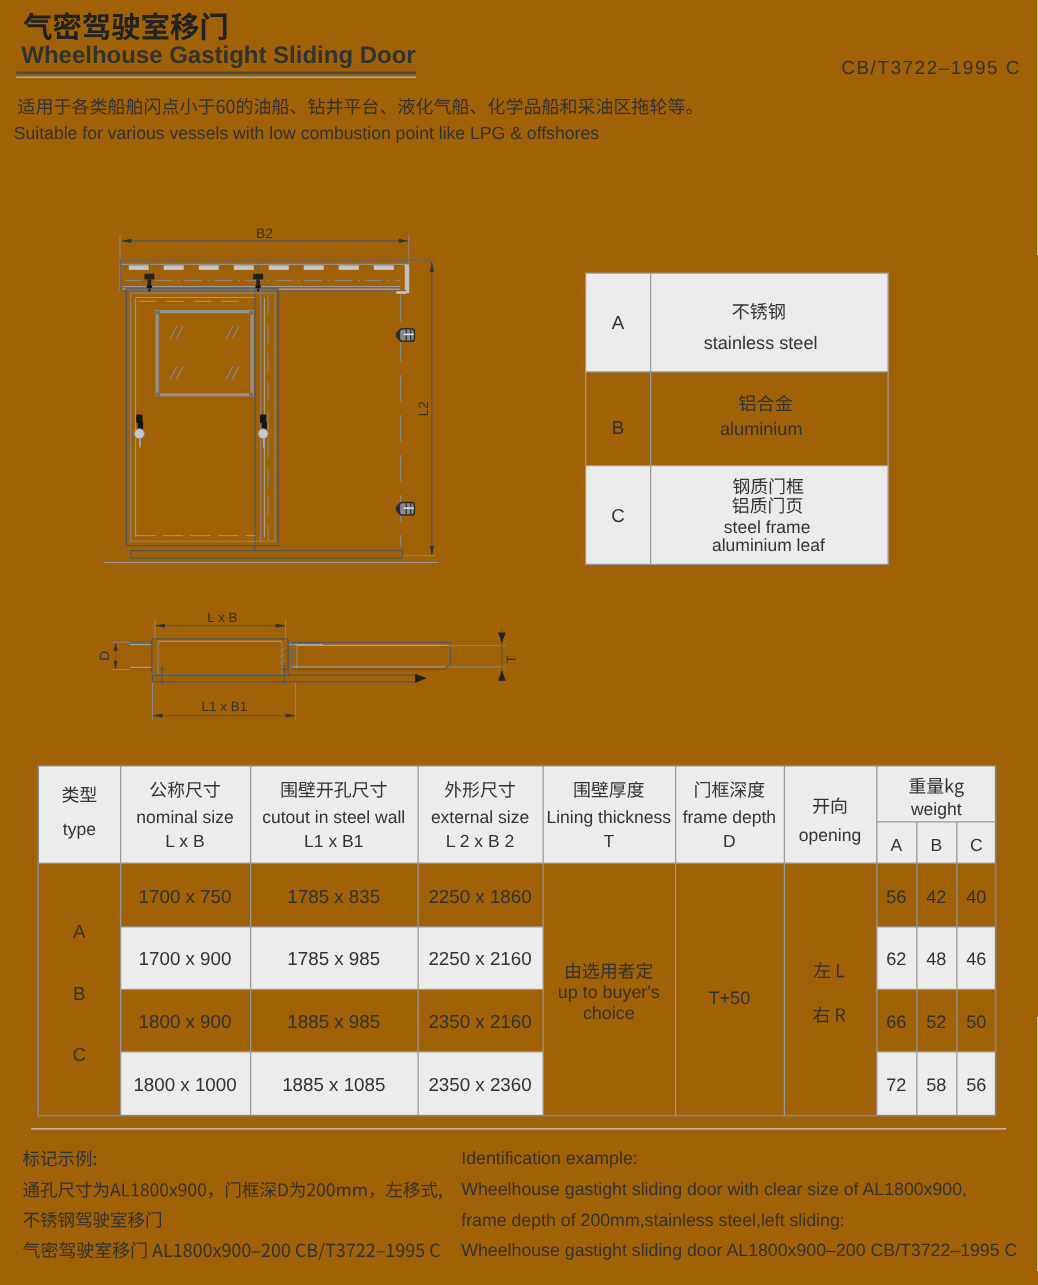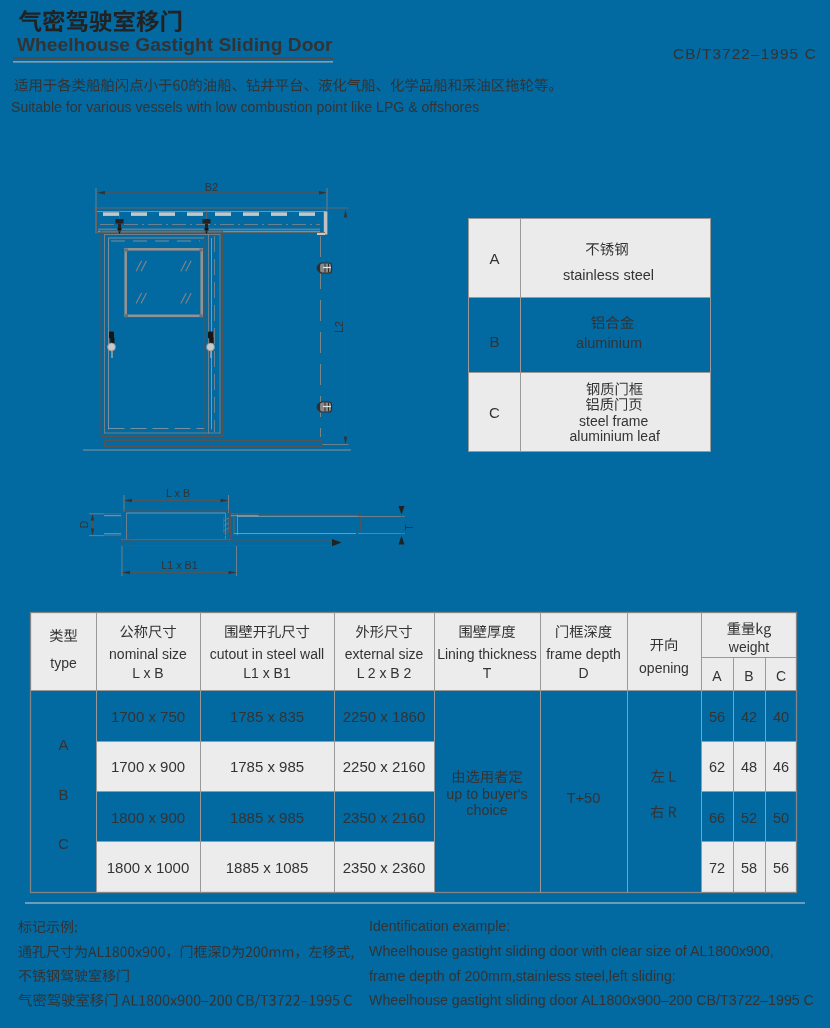--- a/index.html
+++ b/index.html
@@ -1,15 +1,15 @@
 <!DOCTYPE html>
 <html><head><meta charset="utf-8"><title>Wheelhouse Gastight Sliding Door</title>
 <style>
 html,body{margin:0;padding:0;background:#fff;}
-#page{position:relative;width:830px;height:1028px;background:#0369a1;overflow:hidden;}
+#page{position:relative;width:830px;height:1028px;background:#a16207;overflow:hidden;}
 text{font-family:"Liberation Sans",sans-serif;fill:#333;}
 </style></head><body>
 <div id="page">
 <svg width="830" height="1028" viewBox="0 0 830 1028">
 
 <path d="M24.6 15.8V18.1H38.4V15.8ZM24.1 10C23 13.3 21.1 16.4 18.7 18.3C19.4 18.7 20.7 19.6 21.2 20C22.7 18.7 24 16.8 25.2 14.7H40.4V12.4H26.3C26.5 11.8 26.7 11.3 26.9 10.7ZM22 19.4V21.8H34.1C34.4 27.5 35.3 32 38.8 32C40.6 32 41.2 30.8 41.4 27.9C40.8 27.5 40 26.8 39.5 26.1C39.5 28 39.3 29.2 39 29.2C37.5 29.2 37 24.6 36.9 19.4Z M45.9 16.8C45.3 18.2 44.2 19.8 42.9 20.8L45.2 22.1C46.5 21 47.5 19.3 48.2 17.9ZM58.9 18.3C60.3 19.6 61.9 21.5 62.6 22.7L64.8 21.2C64 19.9 62.3 18.2 60.9 17ZM57.7 14.8C56.2 16.8 53.9 18.4 51.3 19.8V16.7H48.8V20.6V20.9C46.8 21.7 44.8 22.4 42.7 22.9C43.2 23.4 43.9 24.6 44.3 25.2C46.1 24.6 48 24 49.8 23.2C50.4 23.5 51.3 23.6 52.6 23.6C53.2 23.6 56.3 23.6 57 23.6C59.3 23.6 60 22.9 60.4 20.1C59.7 19.9 58.6 19.6 58.1 19.2C58 21.1 57.8 21.4 56.8 21.4H53.4C56 19.9 58.3 18.1 60.1 16ZM51.8 10.2C52 10.7 52.2 11.2 52.3 11.8H43.6V16.7H46.4V14.3H50.9L49.8 15.6C51.3 16.2 53 17.1 53.9 17.9L55.3 16.1C54.6 15.5 53.2 14.8 51.9 14.3H61V16.7H63.9V11.8H55.3C55.1 11.1 54.8 10.3 54.5 9.7ZM45.5 25.3V31.2H59.3V32H62.1V24.9H59.3V28.6H55.1V24.1H52.3V28.6H48.3V25.3Z M81 13.3H84.2V16H81ZM78.5 11.3V18H86.8V11.3ZM67.2 27.3V29.5H82.3V27.3ZM70.4 10.1C70.3 10.7 70.3 11.3 70.2 11.9H66.9V14H69.7C69.1 15.4 68.1 16.5 66.1 17.2C66.6 17.7 67.3 18.6 67.5 19.2C70.4 18 71.7 16.3 72.4 14H74.8C74.6 15.3 74.5 15.9 74.3 16.1C74.1 16.3 73.9 16.3 73.6 16.3C73.3 16.3 72.6 16.3 71.9 16.2C72.2 16.8 72.5 17.7 72.5 18.3C73.5 18.3 74.4 18.3 74.9 18.3C75.5 18.2 76 18.1 76.5 17.6C77 17 77.2 15.7 77.5 12.8C77.5 12.5 77.5 11.9 77.5 11.9H72.8C72.9 11.3 72.9 10.7 73 10.1ZM69.4 19V21.5H81.1L80.5 24.3H73.3L73.8 22.2L70.9 21.9C70.7 23.4 70.2 25.2 69.9 26.4H84.5C84.3 28.4 84 29.3 83.7 29.6C83.5 29.8 83.3 29.8 82.9 29.8C82.5 29.8 81.7 29.8 80.8 29.7C81.1 30.3 81.4 31.3 81.4 32C82.6 32 83.6 32 84.3 31.9C85 31.9 85.6 31.7 86.1 31.2C86.7 30.5 87.1 28.9 87.4 25.3C87.5 25 87.5 24.3 87.5 24.3H83.4C83.8 22.7 84.2 20.9 84.4 19.1L82.2 18.9L81.8 19Z M102.2 16H104V19.7H102.2ZM106.6 16H108.5V19.7H106.6ZM91.1 14.8C90.9 17.5 90.6 21 90.3 23.1H96.6C96.4 24.9 96.3 26.2 96.1 27.2L95.9 25C93.6 25.5 91.2 25.9 89.6 26.2L90.1 28.7C91.9 28.3 94.1 27.8 96.1 27.3C95.9 28.6 95.7 29.3 95.4 29.6C95.1 29.8 94.9 29.9 94.6 29.9C94.2 29.9 93.4 29.9 92.5 29.8C92.9 30.4 93.2 31.4 93.2 32.1C94.3 32.1 95.2 32.1 95.8 32C96.5 32 97 31.8 97.5 31.2C97.7 30.9 97.9 30.6 98.1 30.1C98.7 30.6 99.4 31.6 99.7 32.2C101.7 31.4 103.1 30.3 104.1 29.1C105.8 30.4 107.9 31.4 110.2 32.1C110.6 31.4 111.3 30.3 111.9 29.7C109.5 29.2 107.3 28.2 105.5 26.9C106.1 25.4 106.4 23.7 106.6 22.1H111.1V13.6H106.6V10.2H104V13.6H99.7V22.1H103.9C103.9 23.1 103.8 24.1 103.5 25C102.8 24.3 102.3 23.5 101.8 22.7L99.6 23.5C100.3 24.9 101.2 26.2 102.3 27.3C101.4 28.4 100.1 29.4 98.1 30C98.5 28.7 98.8 26.3 99.2 22C99.2 21.7 99.2 20.9 99.2 20.9H97.6C97.9 18.3 98.2 14.3 98.4 11.2H90.4V13.6H95.7C95.5 16.1 95.3 18.9 95 20.9H92.9C93.1 19 93.3 16.8 93.4 15Z M115.9 24.5V27H122.8V29H113.9V31.5H134.8V29H125.7V27H132.9V24.5H125.7V22.8H122.8V24.5ZM122.4 10.5C122.6 10.9 122.8 11.4 123 11.9H113.9V16.4H116.5V18.3H120C119.1 19.2 118.2 19.8 117.8 20.1C117.2 20.6 116.7 20.8 116.2 20.9C116.4 21.6 116.8 22.9 117 23.3C117.9 23 119.2 22.9 129.7 22.1C130.3 22.6 130.7 23.1 131 23.5L133.2 22C132.4 21 130.7 19.5 129.3 18.3H132.1V16.4H134.6V11.9H126.2C125.9 11.2 125.5 10.4 125.1 9.7ZM126.5 19.1 127.8 20.2 120.9 20.6C121.8 19.9 122.8 19.1 123.6 18.3H127.7ZM116.7 15.9V14.5H131.7V15.9Z M143.9 10.1C142.1 10.9 139.5 11.6 137.1 12C137.4 12.7 137.7 13.6 137.8 14.2L140.1 13.9V16.7H136.8V19.3H139.4C138.7 21.6 137.6 24.1 136.4 25.7C136.9 26.4 137.5 27.6 137.7 28.4C138.6 27.1 139.5 25.2 140.1 23.2V32.1H142.8V22.6C143.3 23.6 143.8 24.5 144.1 25.2L145.6 22.9C145.2 22.4 143.4 20.3 142.8 19.7V19.3H145.4V16.7H142.8V13.3C143.7 13.1 144.7 12.8 145.5 12.4ZM149 25.9C149.7 26.3 150.5 26.9 151.1 27.4C149.2 28.6 147 29.5 144.6 30C145.1 30.5 145.7 31.5 146 32.2C152 30.7 156.8 27.6 158.9 21.5L157 20.6L156.5 20.7H153.7C154.1 20.2 154.4 19.8 154.8 19.2L152.7 18.8C154.9 17.4 156.7 15.5 157.8 12.9L156 12L155.5 12.2H152.3C152.7 11.7 153.1 11.2 153.5 10.6L150.7 10C149.5 11.7 147.5 13.5 144.6 14.9C145.2 15.3 146.1 16.2 146.5 16.8C147.8 16.1 148.9 15.3 149.9 14.5H153.9C153.3 15.2 152.6 15.8 151.8 16.4C151.2 16 150.5 15.5 149.9 15.2L147.8 16.6C148.4 16.9 149 17.4 149.6 17.8C148.1 18.5 146.6 19.1 144.9 19.4C145.4 20 146.1 20.9 146.4 21.6C148.1 21.1 149.8 20.5 151.3 19.7C150.1 21.5 148 23.3 145 24.6C145.6 25 146.4 26 146.8 26.6C148.8 25.6 150.4 24.4 151.7 23.1H155.2C154.6 24.1 153.9 25 153.1 25.7C152.5 25.3 151.8 24.8 151.1 24.5Z M162.1 11.3C163.3 12.8 164.8 14.7 165.4 15.9L167.7 14.3C167 13.1 165.4 11.2 164.2 9.9ZM161.4 15.2V32.1H164.3V15.2ZM168.1 10.8V13.5H178.3V28.9C178.3 29.3 178.2 29.5 177.7 29.5C177.3 29.5 175.6 29.5 174.3 29.4C174.7 30.1 175.1 31.3 175.2 32.1C177.4 32.1 178.9 32.1 179.9 31.6C180.9 31.2 181.2 30.4 181.2 28.9V10.8Z" fill="#222"></path>
 
 <text x="17" y="50.6" font-size="19.2" font-weight="bold" fill="#222">Wheelhouse Gastight Sliding Door</text>
 
 <rect x="13" y="57.2" width="320" height="2.1" fill="#4d4d4d"></rect>

